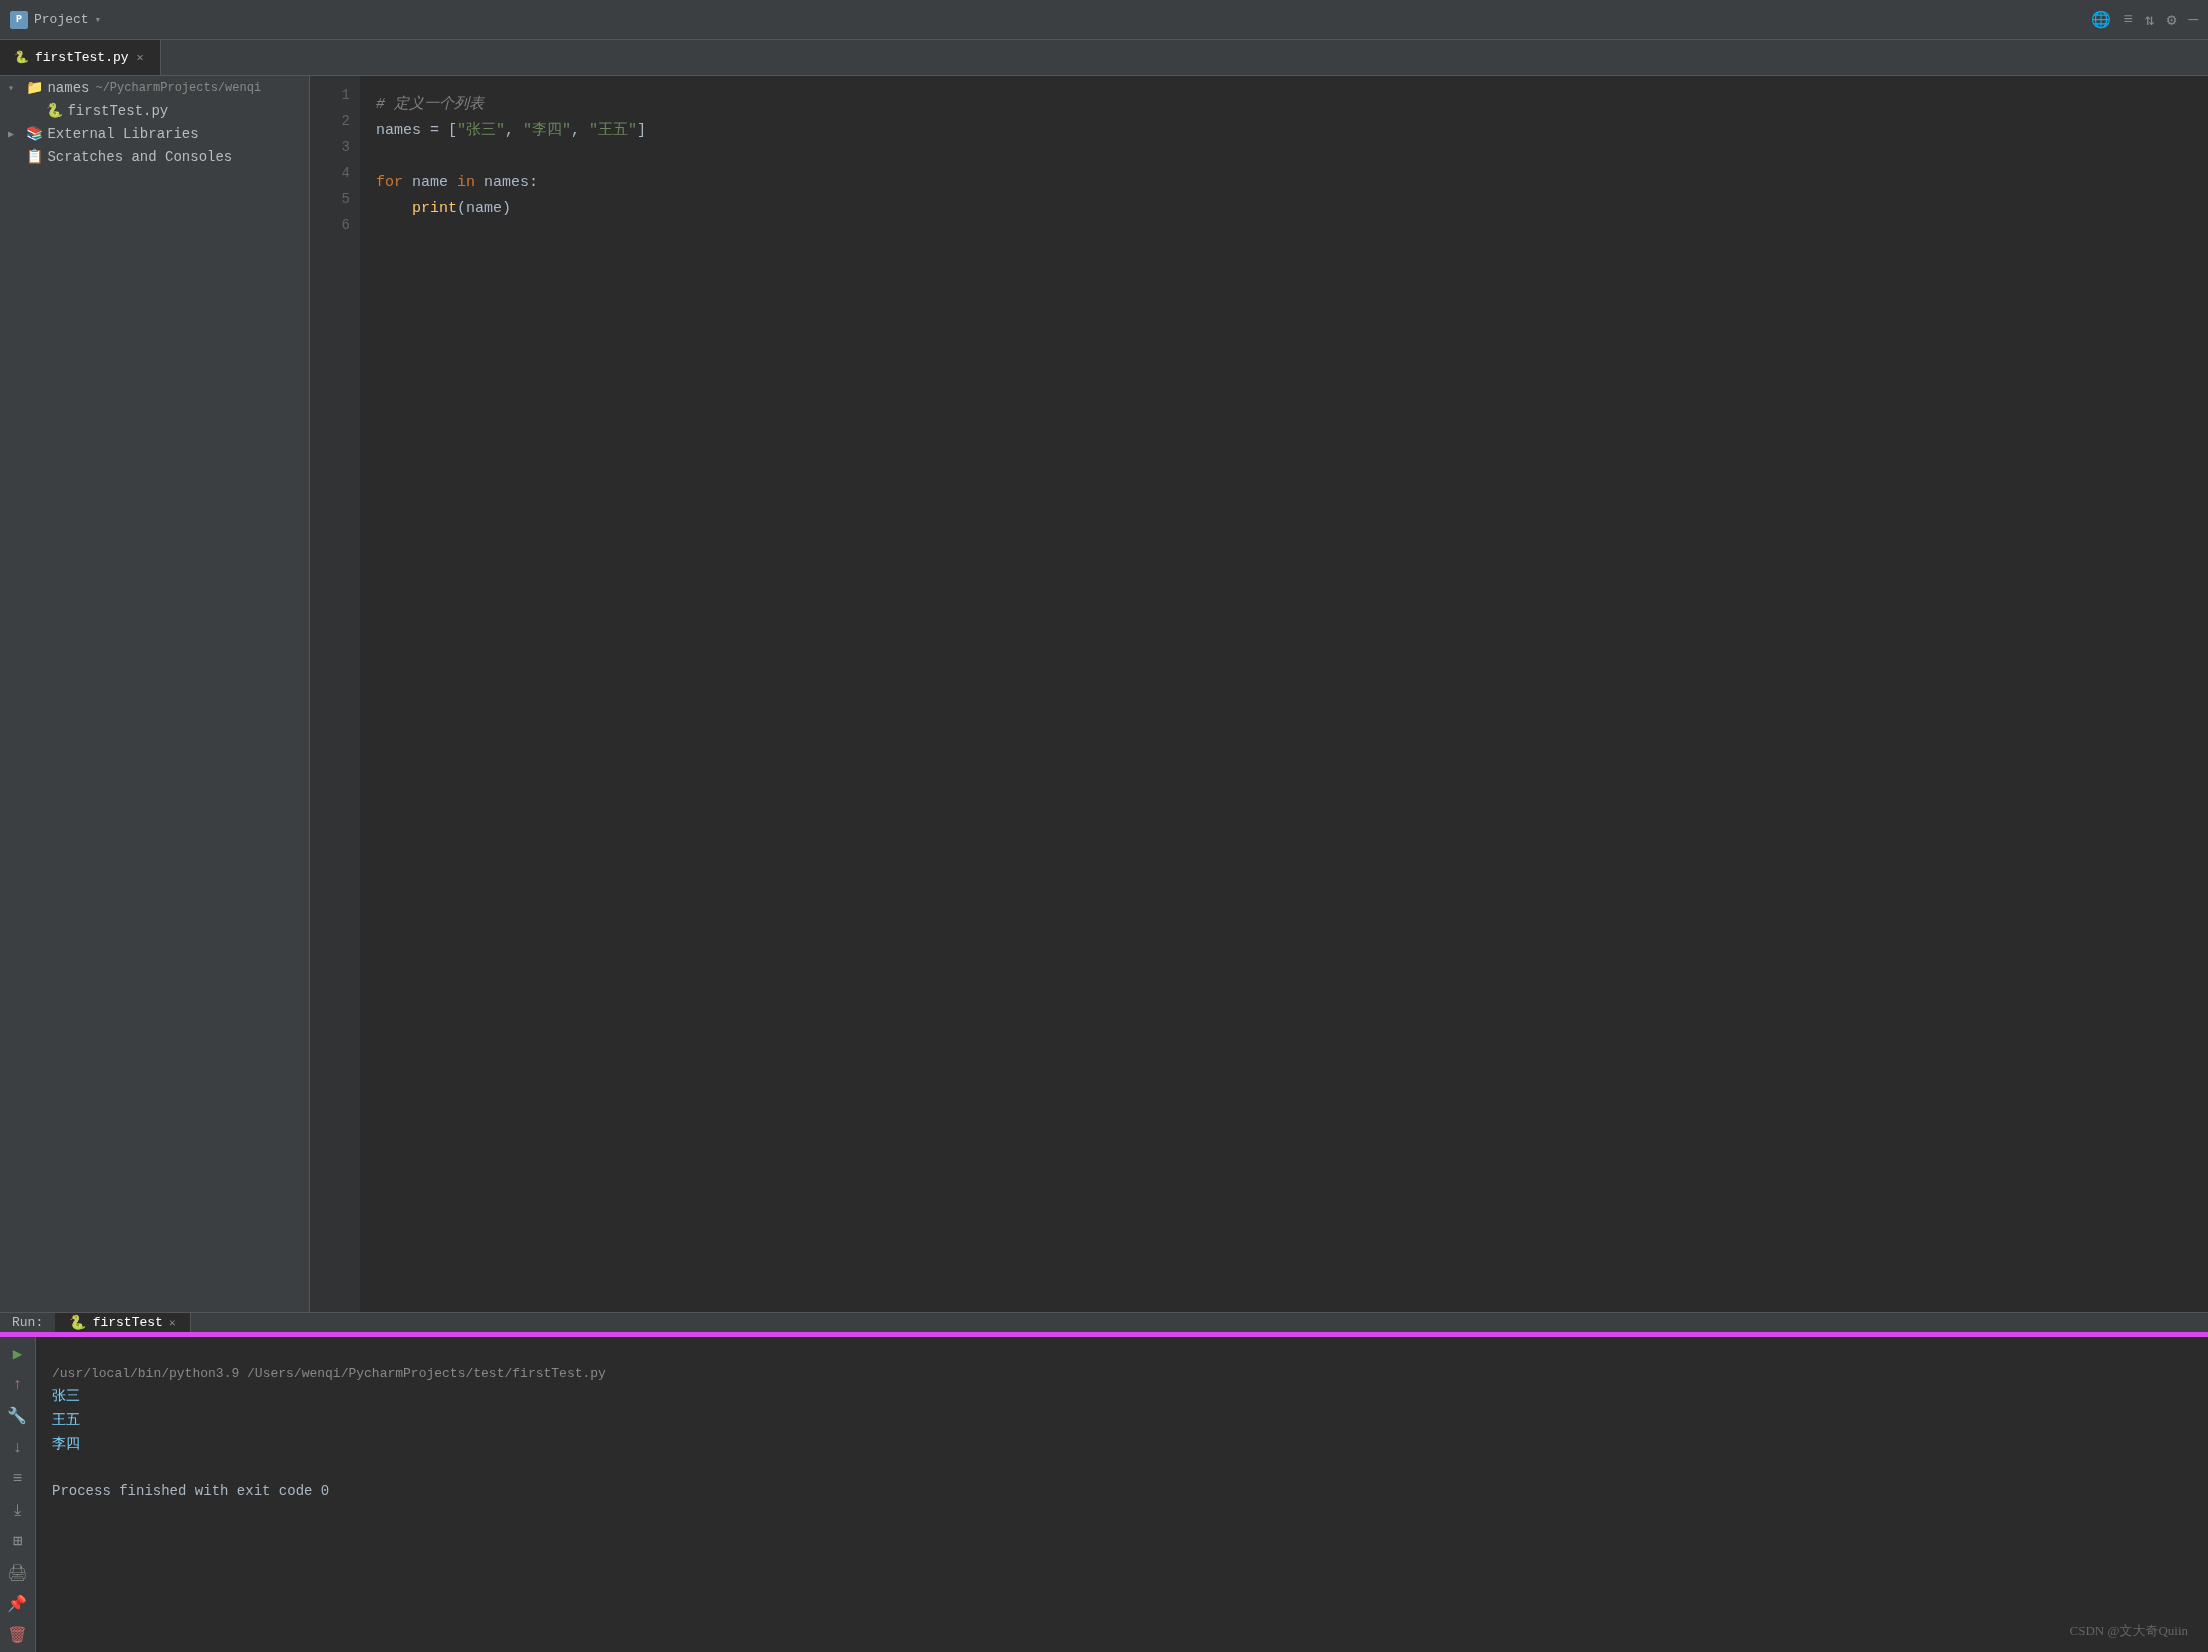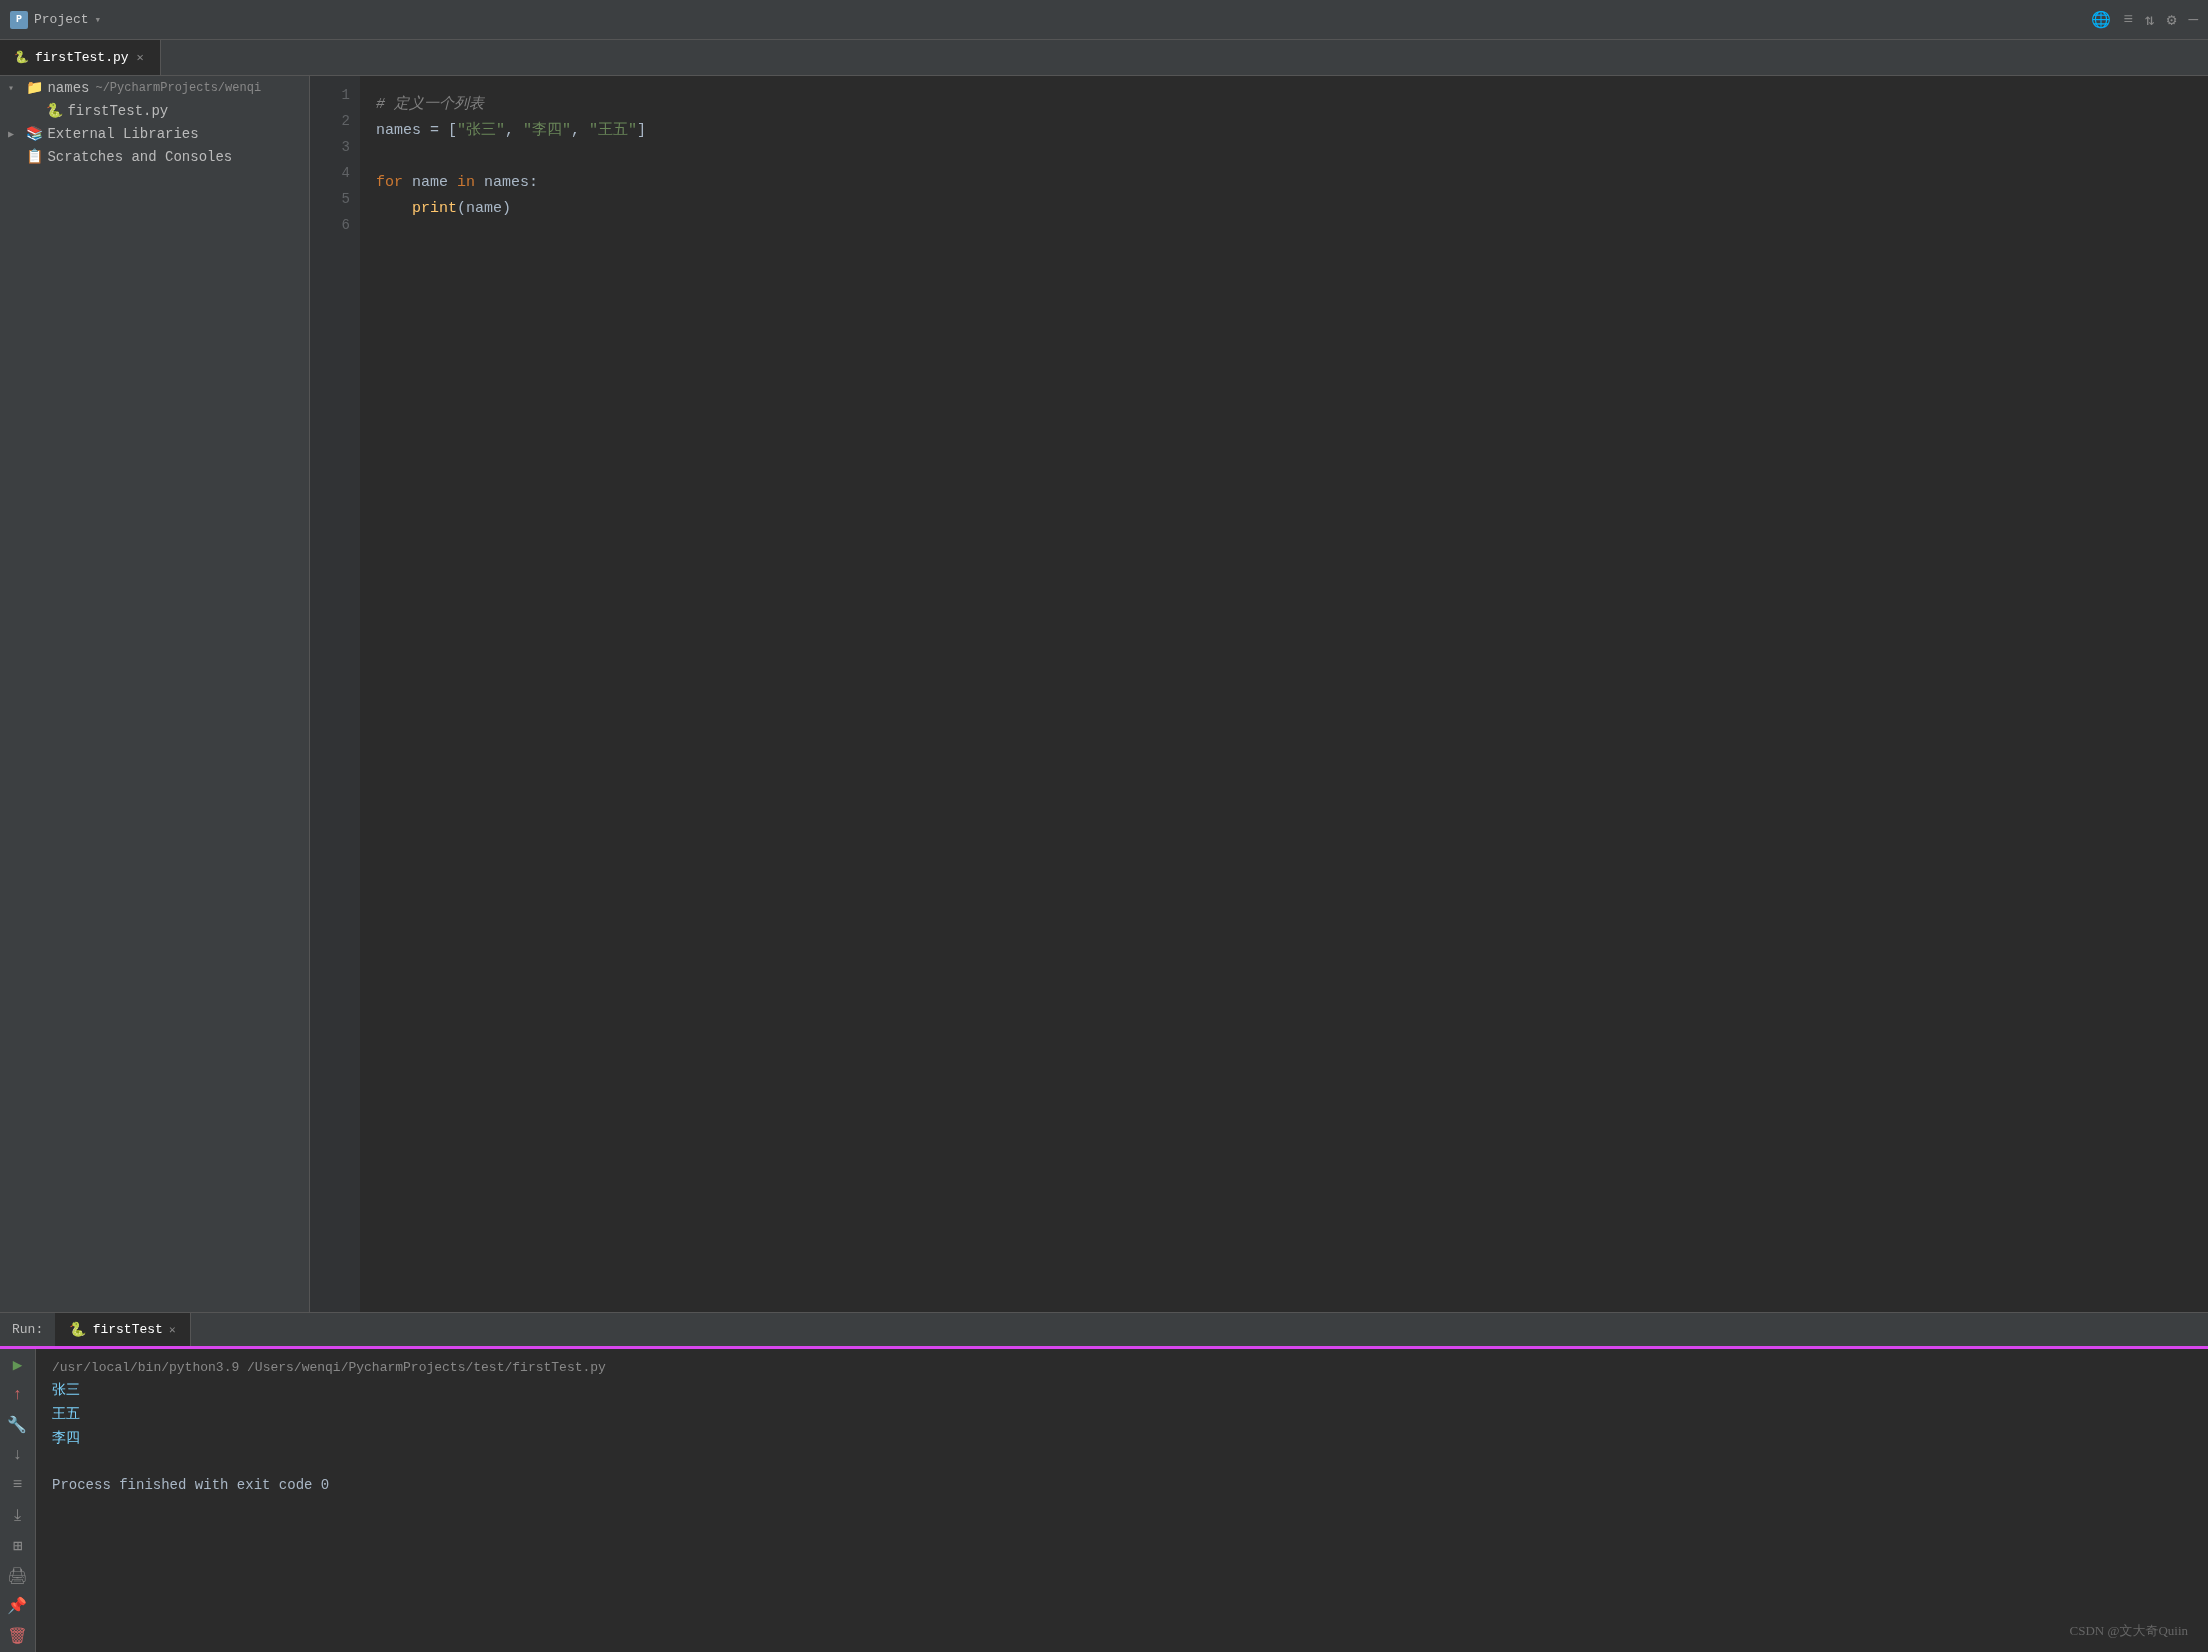--- a/index.html
+++ b/index.html
@@ -177,24 +177,24 @@
     .bottom-panel {
       height: 340px;
       background: #2b2b2b;
       border-top: 1px solid #555;
       display: flex;
       flex-direction: column;
       flex-shrink: 0;
     }
     .bottom-tab-bar {
       background: #3c3f41;
-      height: 36px;
-      display: flex;
-      align-items: center;
-      border-bottom: 3px solid #d946ef;
+      height: 24px;
+      display: flex;
+      align-items: center;
+      border-bottom: 5px solid #d946ef;
     }
     .bottom-tab-label {
       padding: 0 14px;
       height: 100%;
       display: flex;
       align-items: center;
       gap: 6px;
       font-size: 13px;
       color: #bbb;
       cursor: pointer;
@@ -245,21 +245,21 @@
 
     .run-output {
       flex: 1;
       padding: 8px 16px;
       overflow: auto;
       font-size: 14px;
       line-height: 1.7;
       color: #a9b7c6;
     }
     .run-output-line { white-space: pre; }
-    .run-cmd { color: #888; font-size: 13px; }
+    .run-cmd { color: #888; font-size: 13px; margin-top: 18px; }
     .run-result { color: #7dd3fc; }
     .run-success { color: #a9b7c6; }
 
     
     .watermark {
       position: fixed;
       bottom: 12px;
       right: 20px;
       font-size: 13px;
       color: #666;

